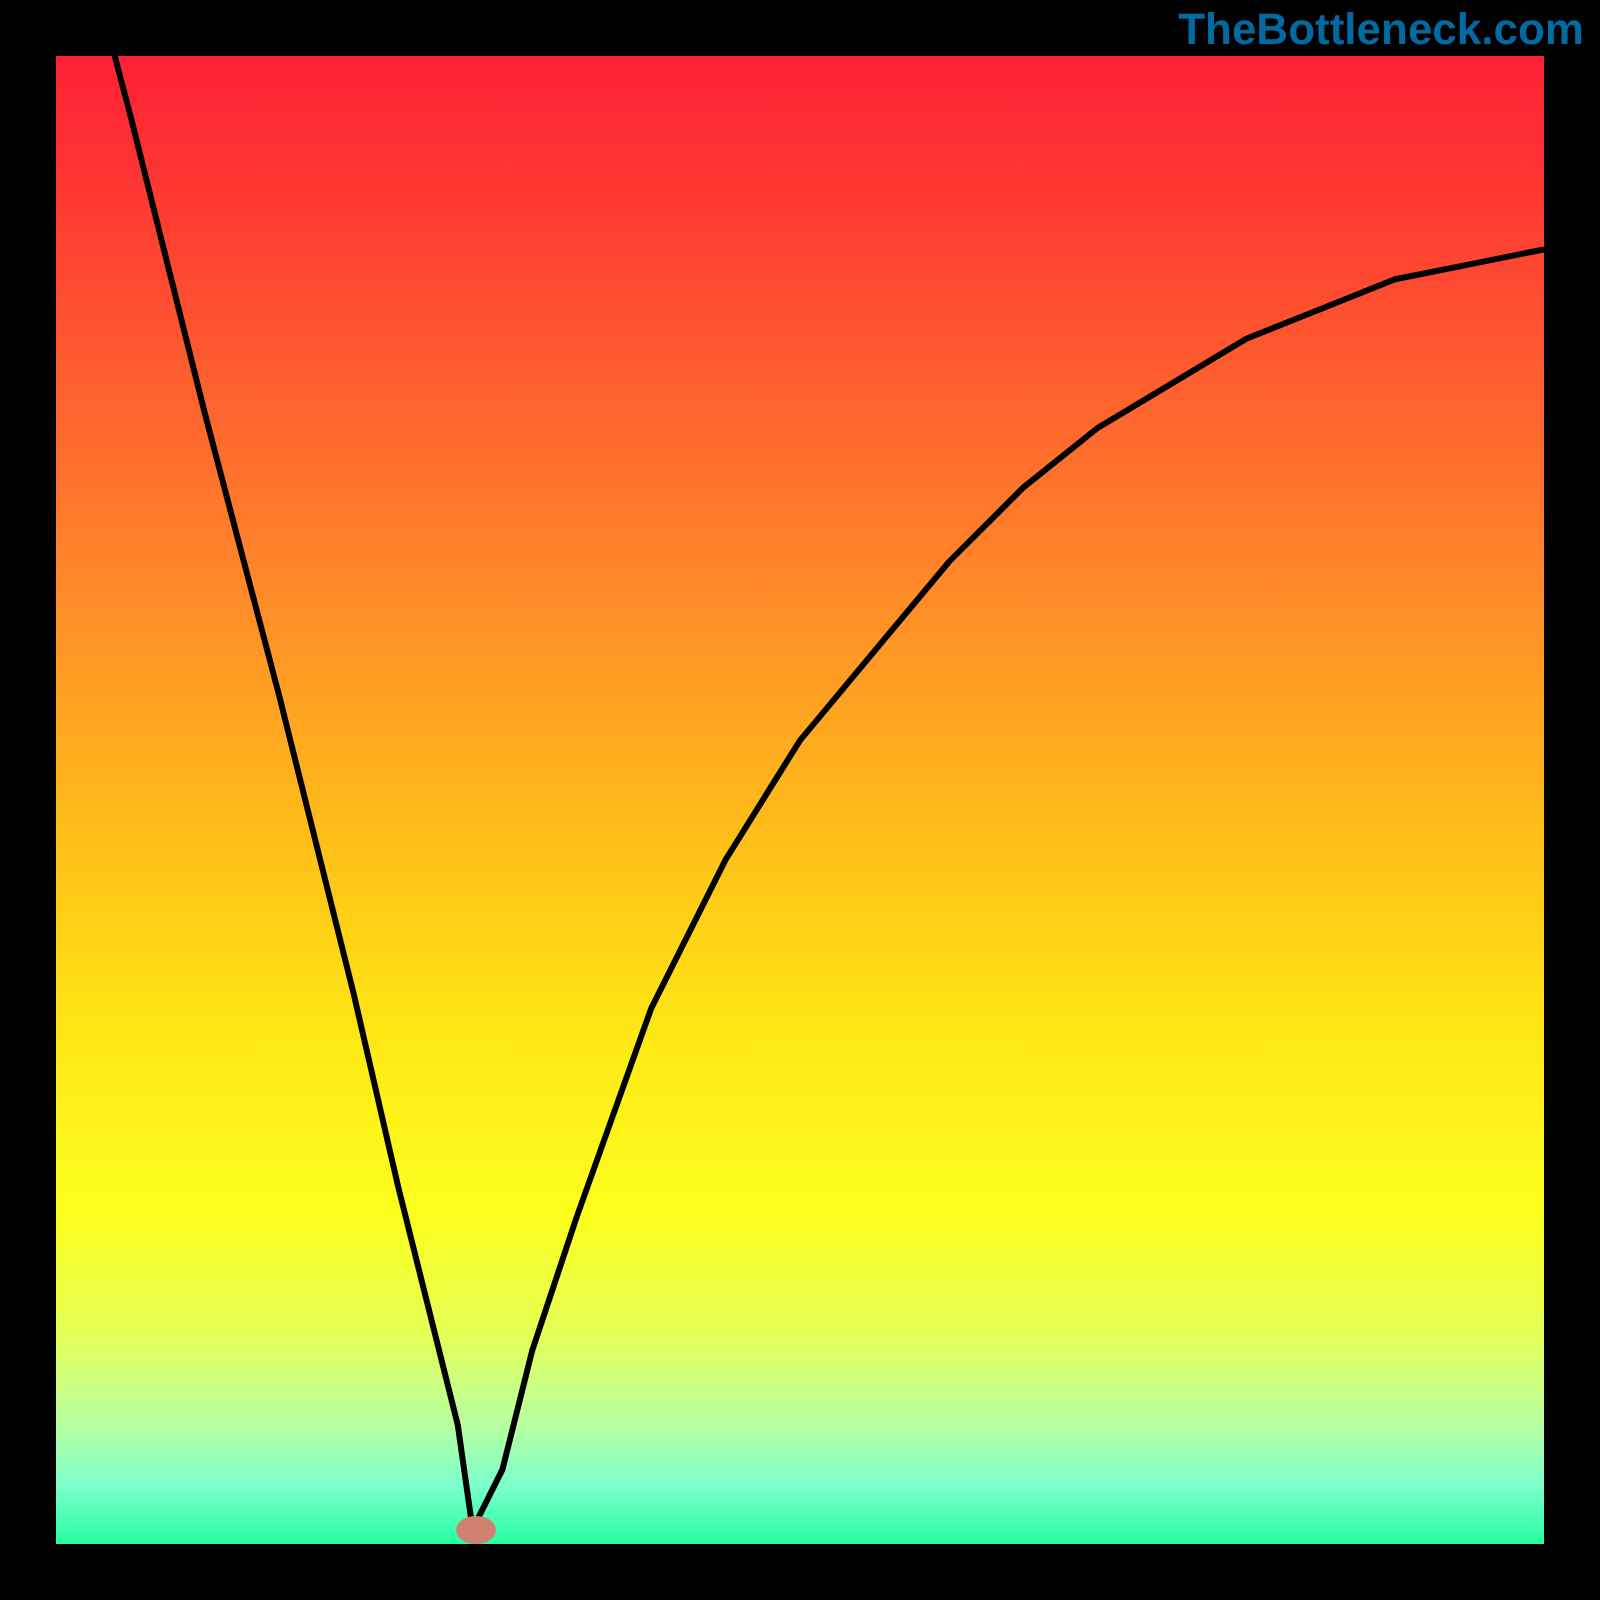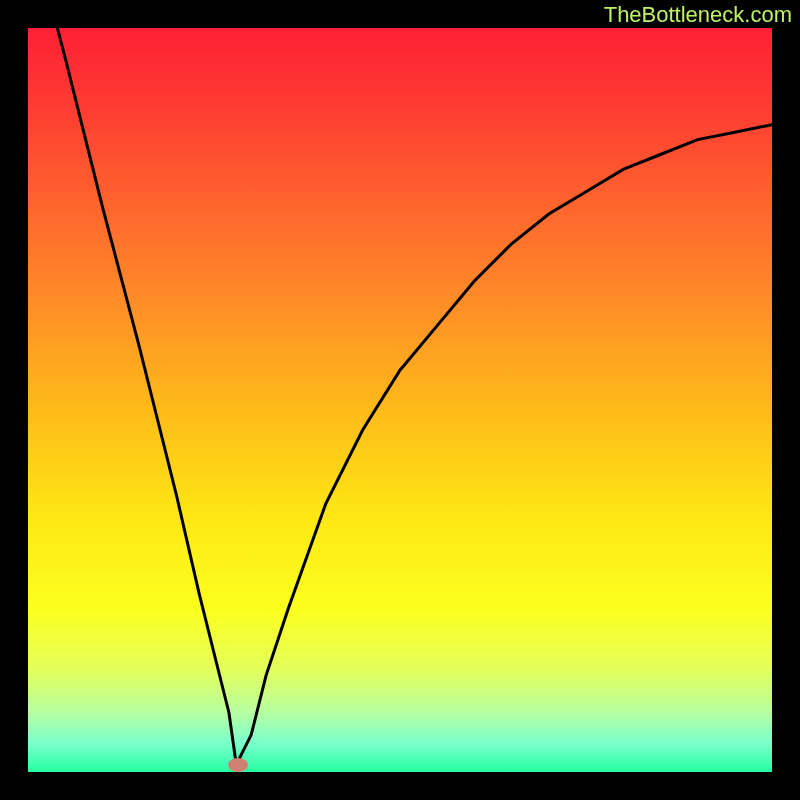--- a/index.html
+++ b/index.html
@@ -14,23 +14,23 @@
   .frame {
     position: relative;
     width: 800px;
     height: 800px;
     background: #000;
   }
   .watermark {
     position: absolute;
     top: 2px;
     right: 8px;
-    color: #bef264;
+    color: #0369a1;
     font-size: 22px;
-    font-weight: 400;
+    font-weight: 700;
     pointer-events: none;
     user-select: none;
   }
   .plot-area {
     position: absolute;
     left: 28px;
     top: 28px;
     width: 744px;
     height: 744px;
     background: linear-gradient(to bottom,

